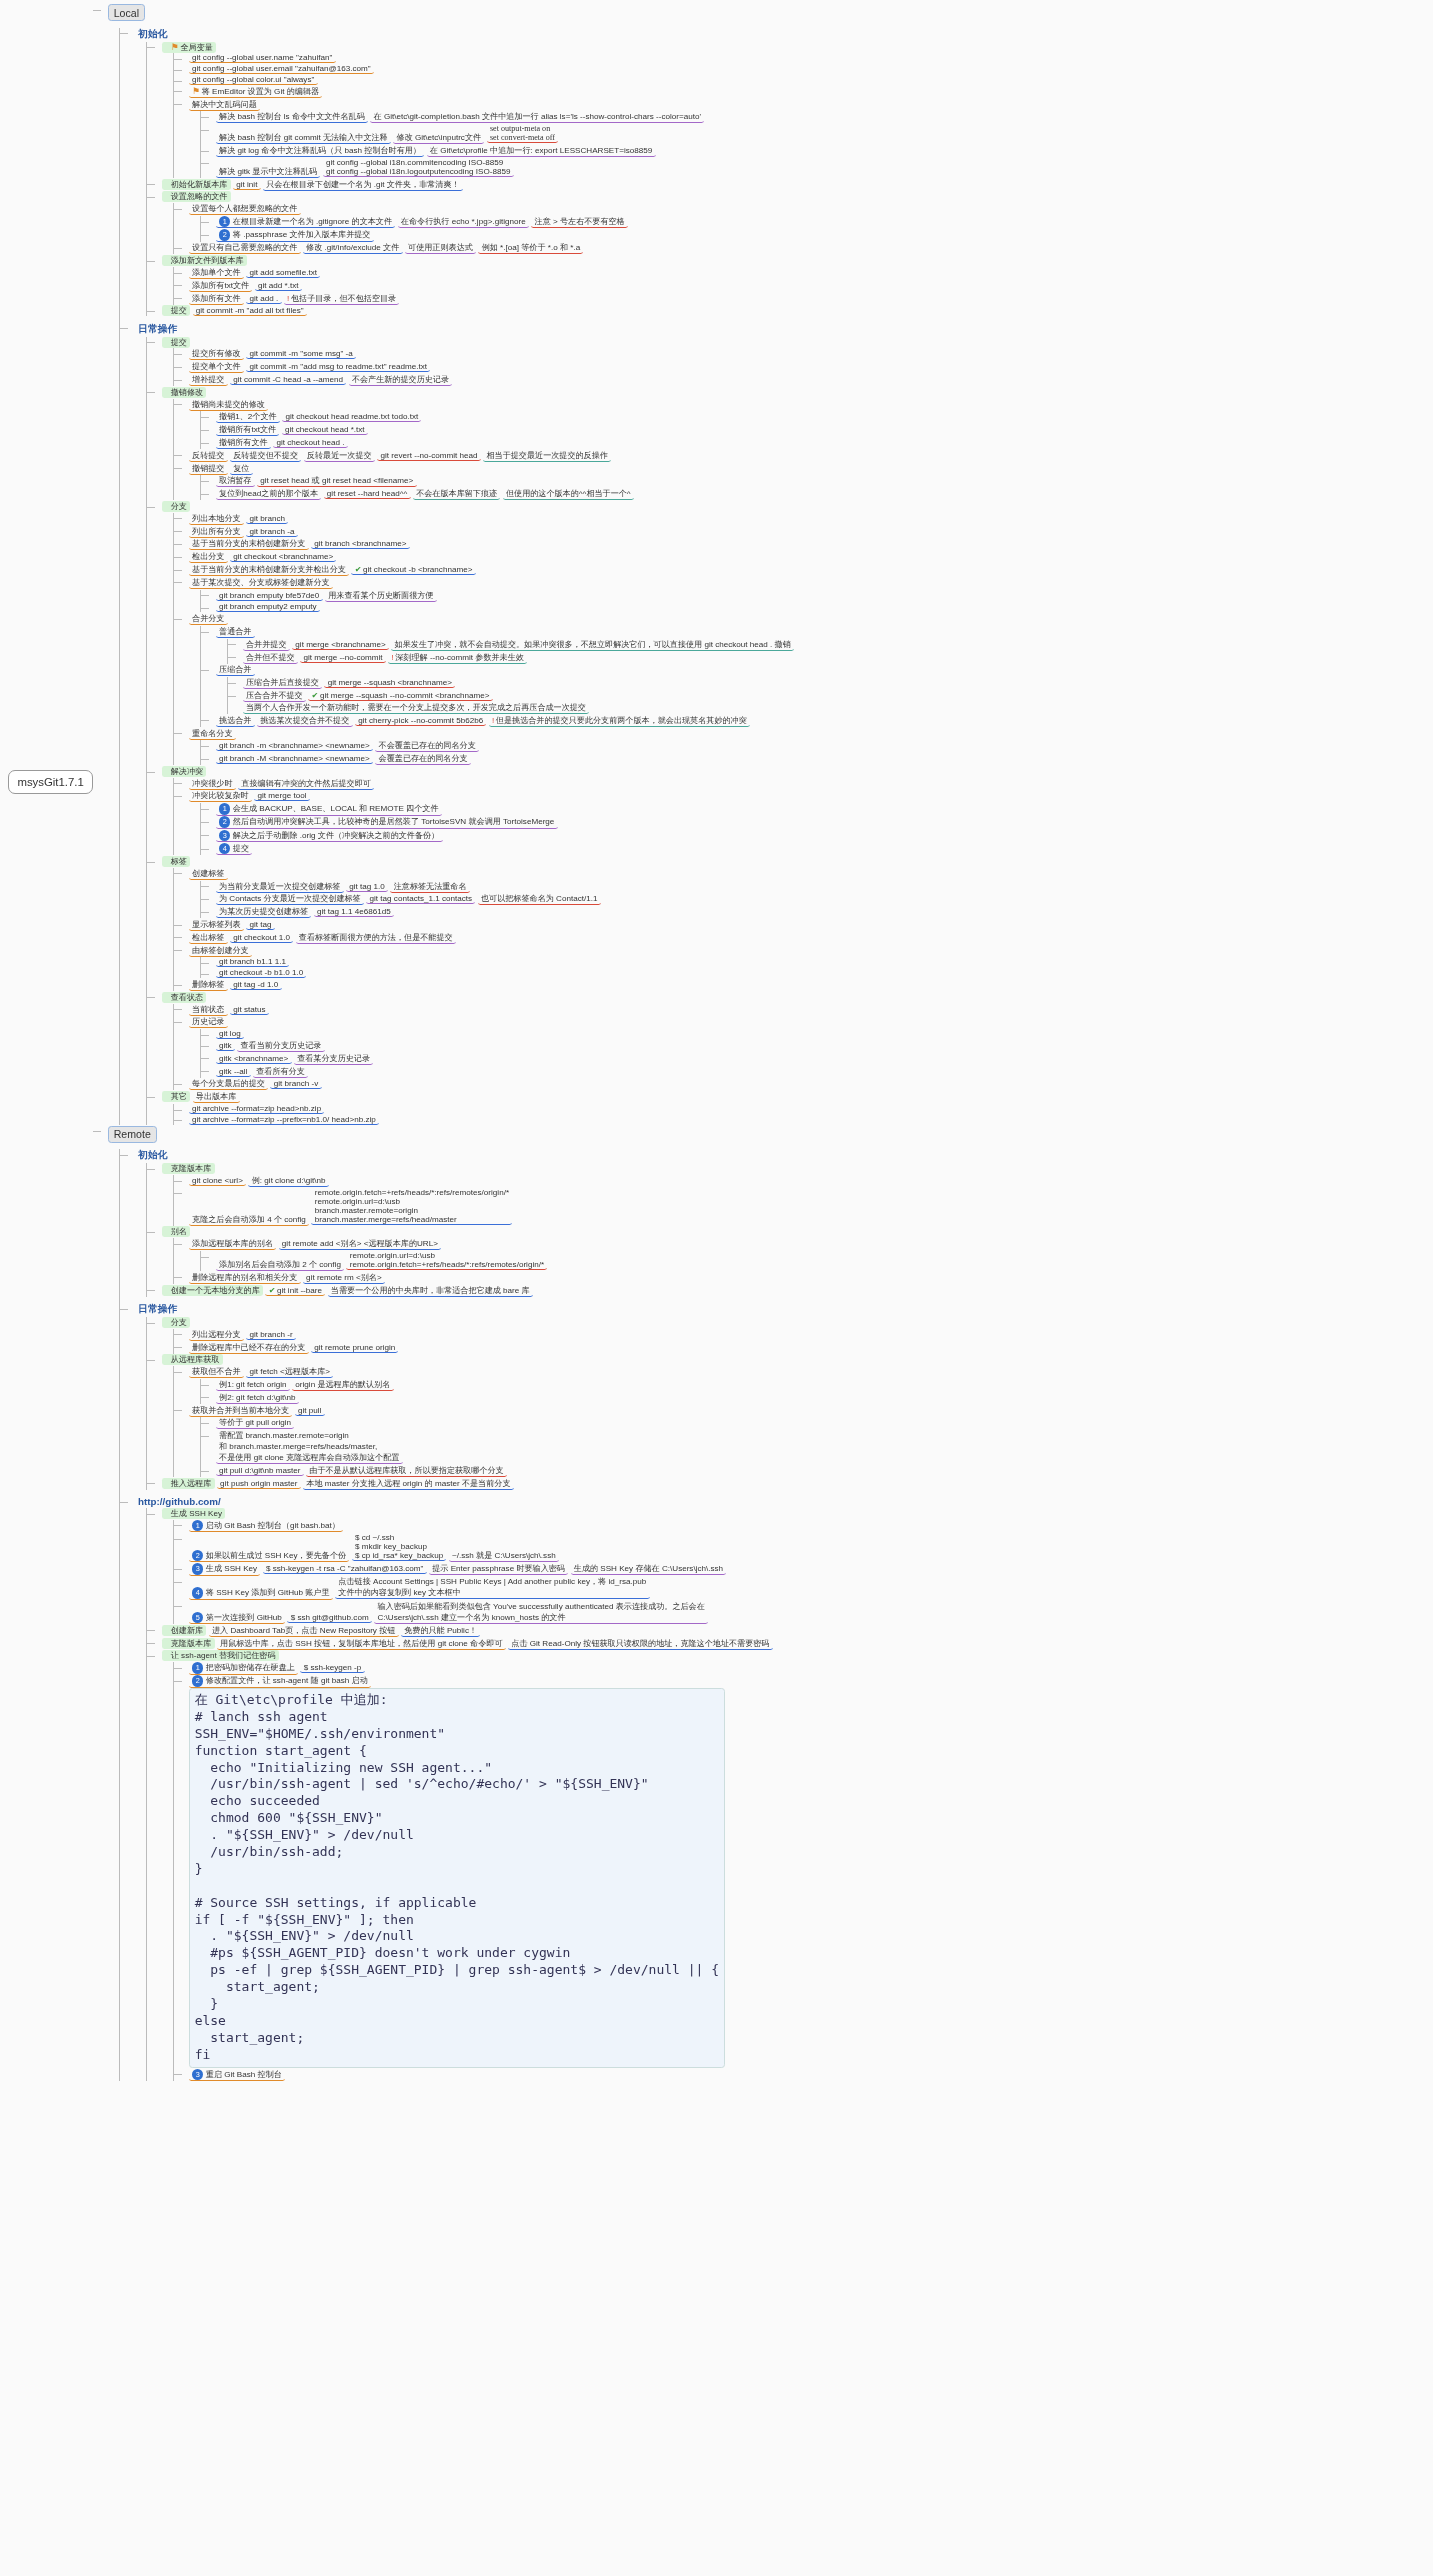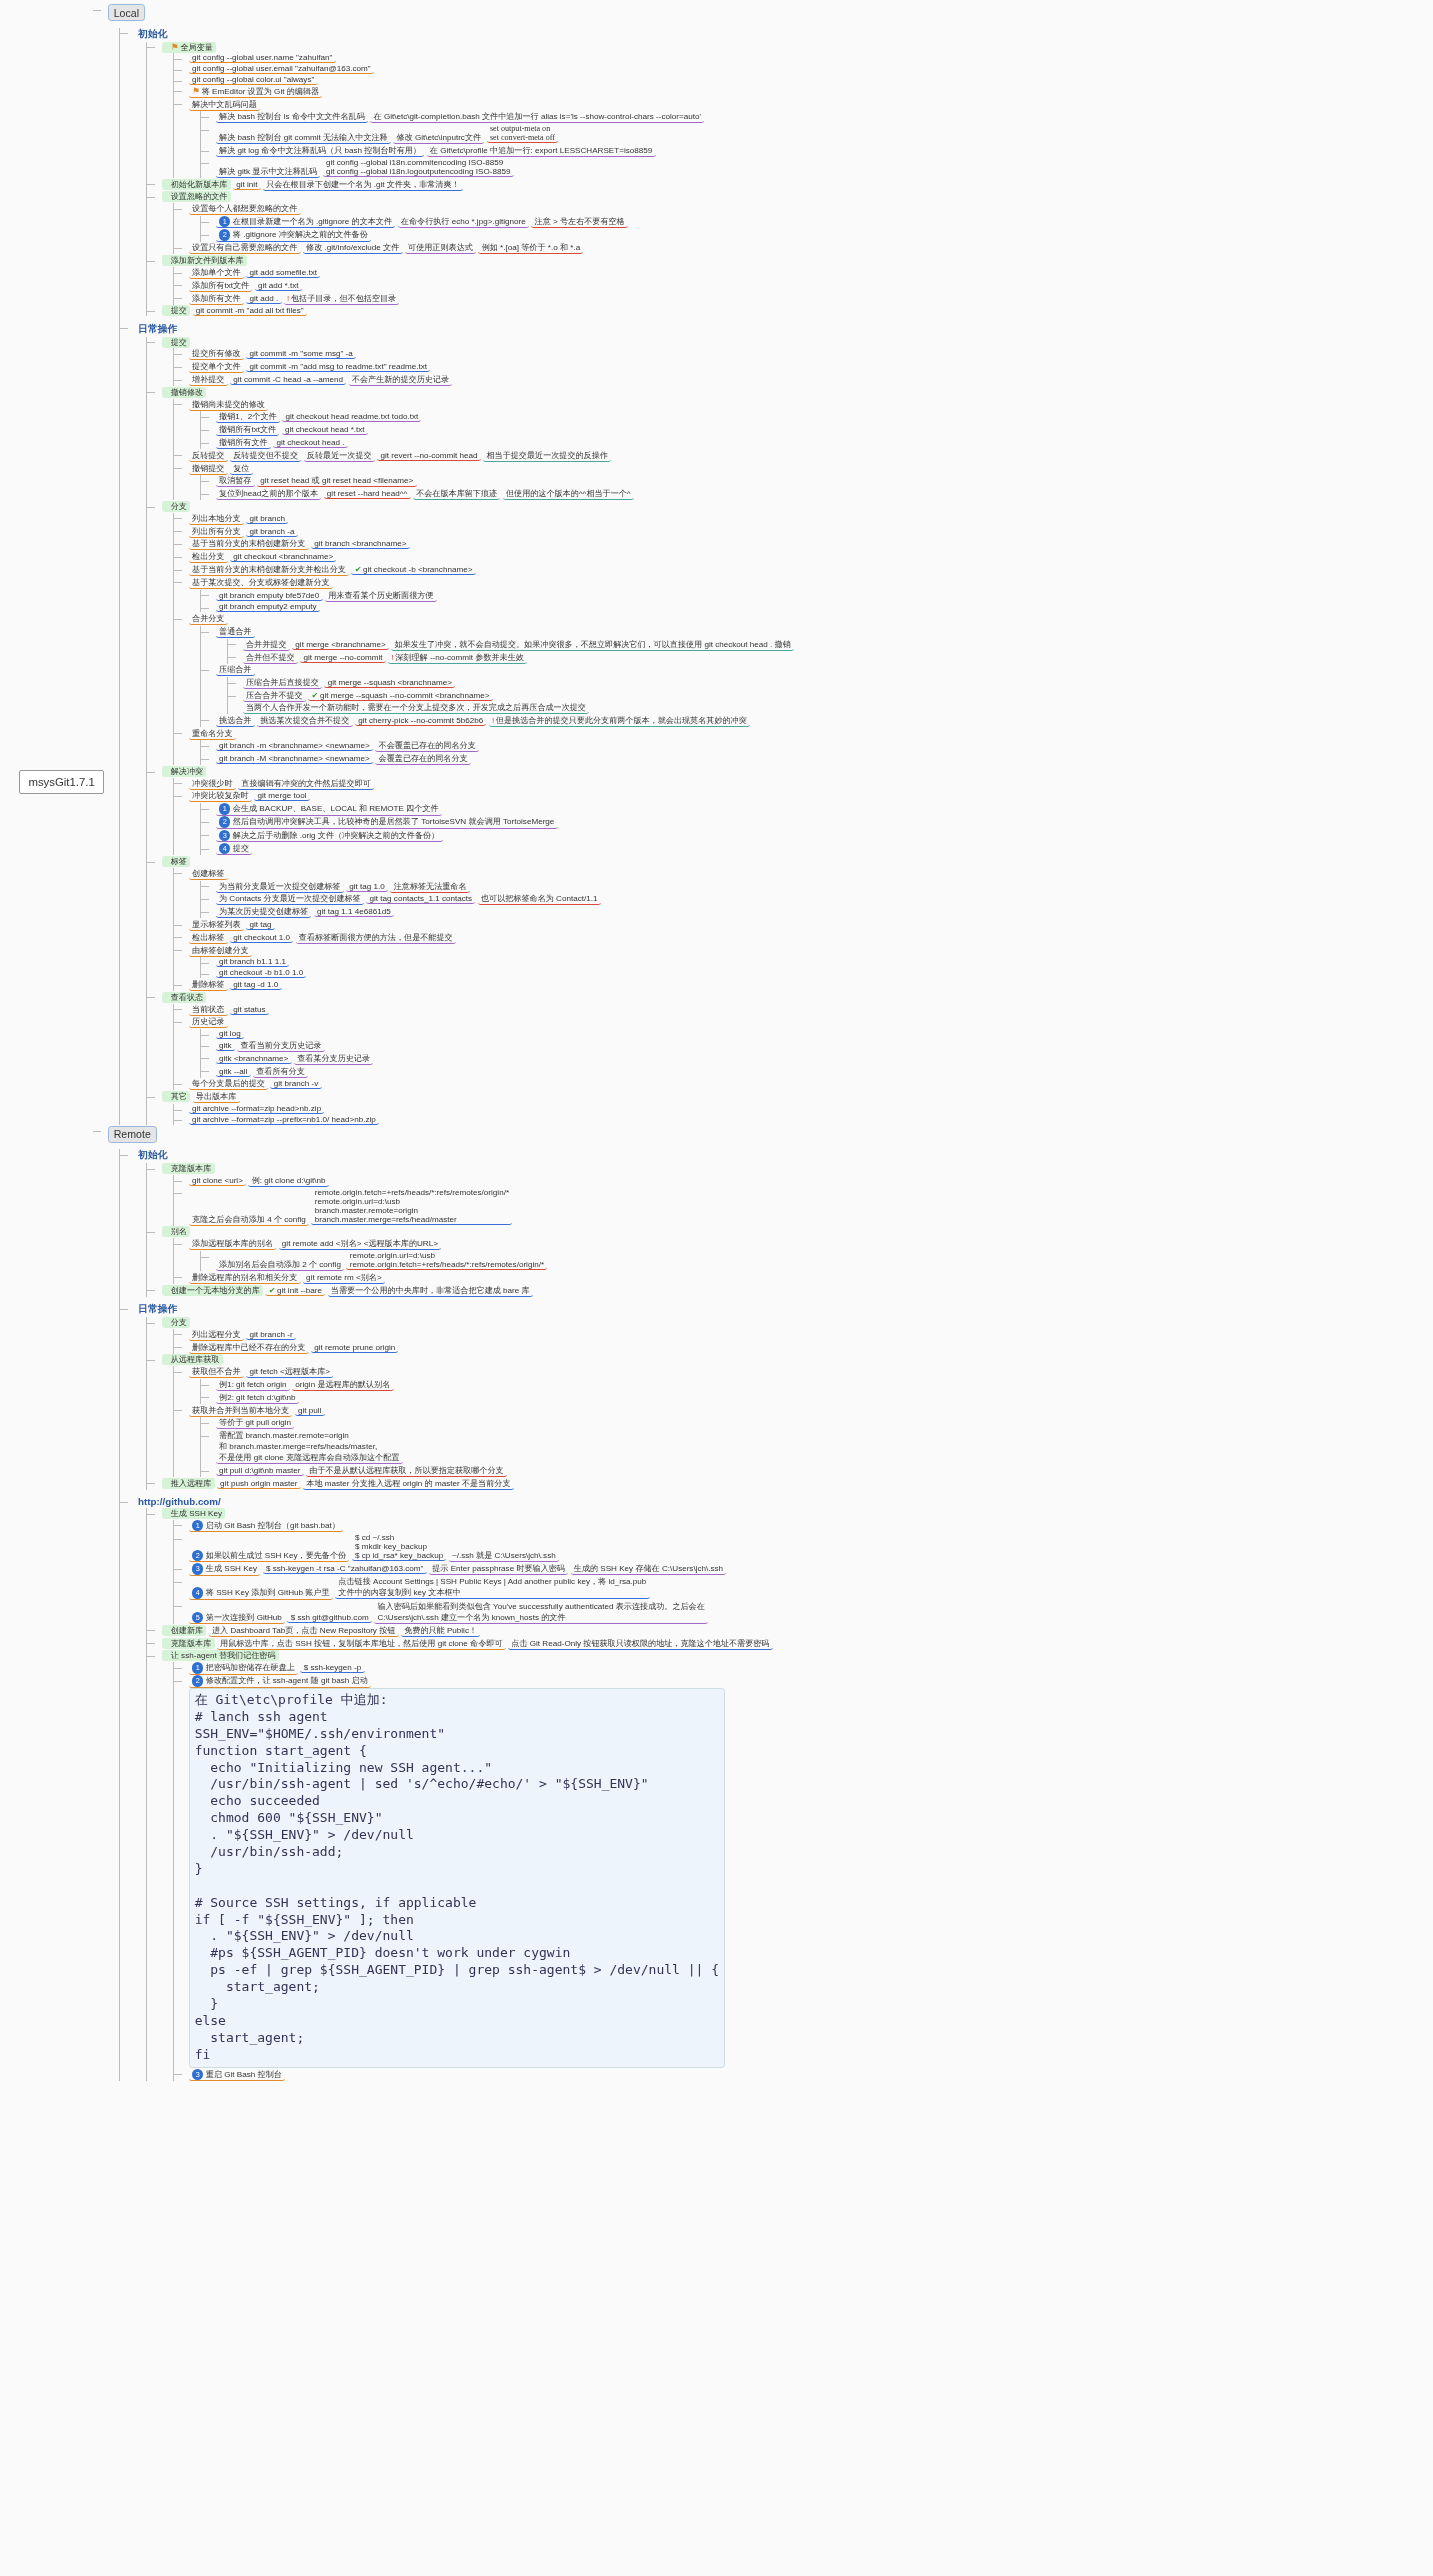--- a/index.html
+++ b/index.html
@@ -1,17 +1,17 @@
 <!DOCTYPE html>
 <html style="font-size:13px"><head>
 <meta charset="utf-8">
 <style>
   body { font-family: Arial, "Microsoft YaHei", sans-serif; font-size: 8.1px; background: #fafafa; margin:0; padding:3.3px; color:#333; }
   .wrap { position:relative; width:815px; }
-  .root { position:absolute; left:16px; top:766px; border:0.8px solid #999; border-radius:2px; padding:4.9px 8.1px; background:#fff; font-size:11.4px; }
+  .root { position:absolute; left:5px; top:766px; border:0.8px solid #999; border-radius:7px; padding:4.9px 8.1px; background:#fff; font-size:11.4px; }
   ul.tree, ul.tree ul { list-style:none; margin:0; padding:0; }
   ul.tree ul { margin-left:11.4px; padding-left:8.1px; border-left:0.8px solid #bbb; }
   ul.tree li { margin:0.8px 0; position:relative; padding-left:6.5px; }
   ul.tree li::before { content:""; position:absolute; left:-8.1px; top:0.7em; width:8.1px; height:0; border-top:0.8px solid #bbb; }
   .n { display:inline-block; padding:0 3.3px; border-radius:2.4px; white-space:nowrap; }
   .c-green { background:#d7f3d7;padding-left:9px; }
   .c-oranu { border-bottom:0.8px solid #e08a2a; }
   .c-blueu { border-bottom:0.8px solid #3a6fd8; }
   .c-purpu { border-bottom:0.8px solid #a368c8; }
   .c-redu  { border-bottom:0.8px solid #d94a3a; }
@@ -58,21 +58,21 @@
                   </ul>
                 </li>
               </ul>
             </li>
             <li><span class="n c-green">初始化新版本库</span> <span class="n c-oranu">git init</span> <span class="n c-blueu">只会在根目录下创建一个名为 .git 文件夹，非常清爽！</span></li>
             <li><span class="n c-green">设置忽略的文件</span>
               <ul>
                 <li><span class="n c-oranu">设置每个人都想要忽略的文件</span>
                   <ul>
                     <li><span class="n c-blueu"><span class="num">1</span><span>在根目录新建一个名为 .gitignore 的文本文件</span></span> <span class="n c-purpu">在命令行执行 echo *.jpg&gt;.gitignore</span> <span class="n c-redu">注意 &gt; 号左右不要有空格</span></li>
-                    <li><span class="n c-blueu"><span class="num">2</span><span>将 .gitignore 冲突解决之前的文件备份</span></span></li>
+                    <li><span class="n c-blueu"><span class="num">2</span><span>将 .passphrase 文件加入版本库并提交</span></span></li>
                   </ul>
                 </li>
                 <li><span class="n c-oranu">设置只有自己需要忽略的文件</span> <span class="n c-blueu">修改 .git/info/exclude 文件</span> <span class="n c-purpu">可使用正则表达式</span> <span class="n c-redu">例如 *.[oa] 等价于 *.o 和 *.a</span></li>
               </ul>
             </li>
             <li><span class="n c-green">添加新文件到版本库</span>
               <ul>
                 <li><span class="n c-oranu">添加单个文件</span> <span class="n c-blueu">git add somefile.txt</span></li>
                 <li><span class="n c-oranu">添加所有txt文件</span> <span class="n c-blueu">git add *.txt</span></li>
                 <li><span class="n c-oranu">添加所有文件</span> <span class="n c-blueu">git add .</span> <span class="n c-purpu"><span class="warn">!</span><span>包括子目录，但不包括空目录</span></span></li>

